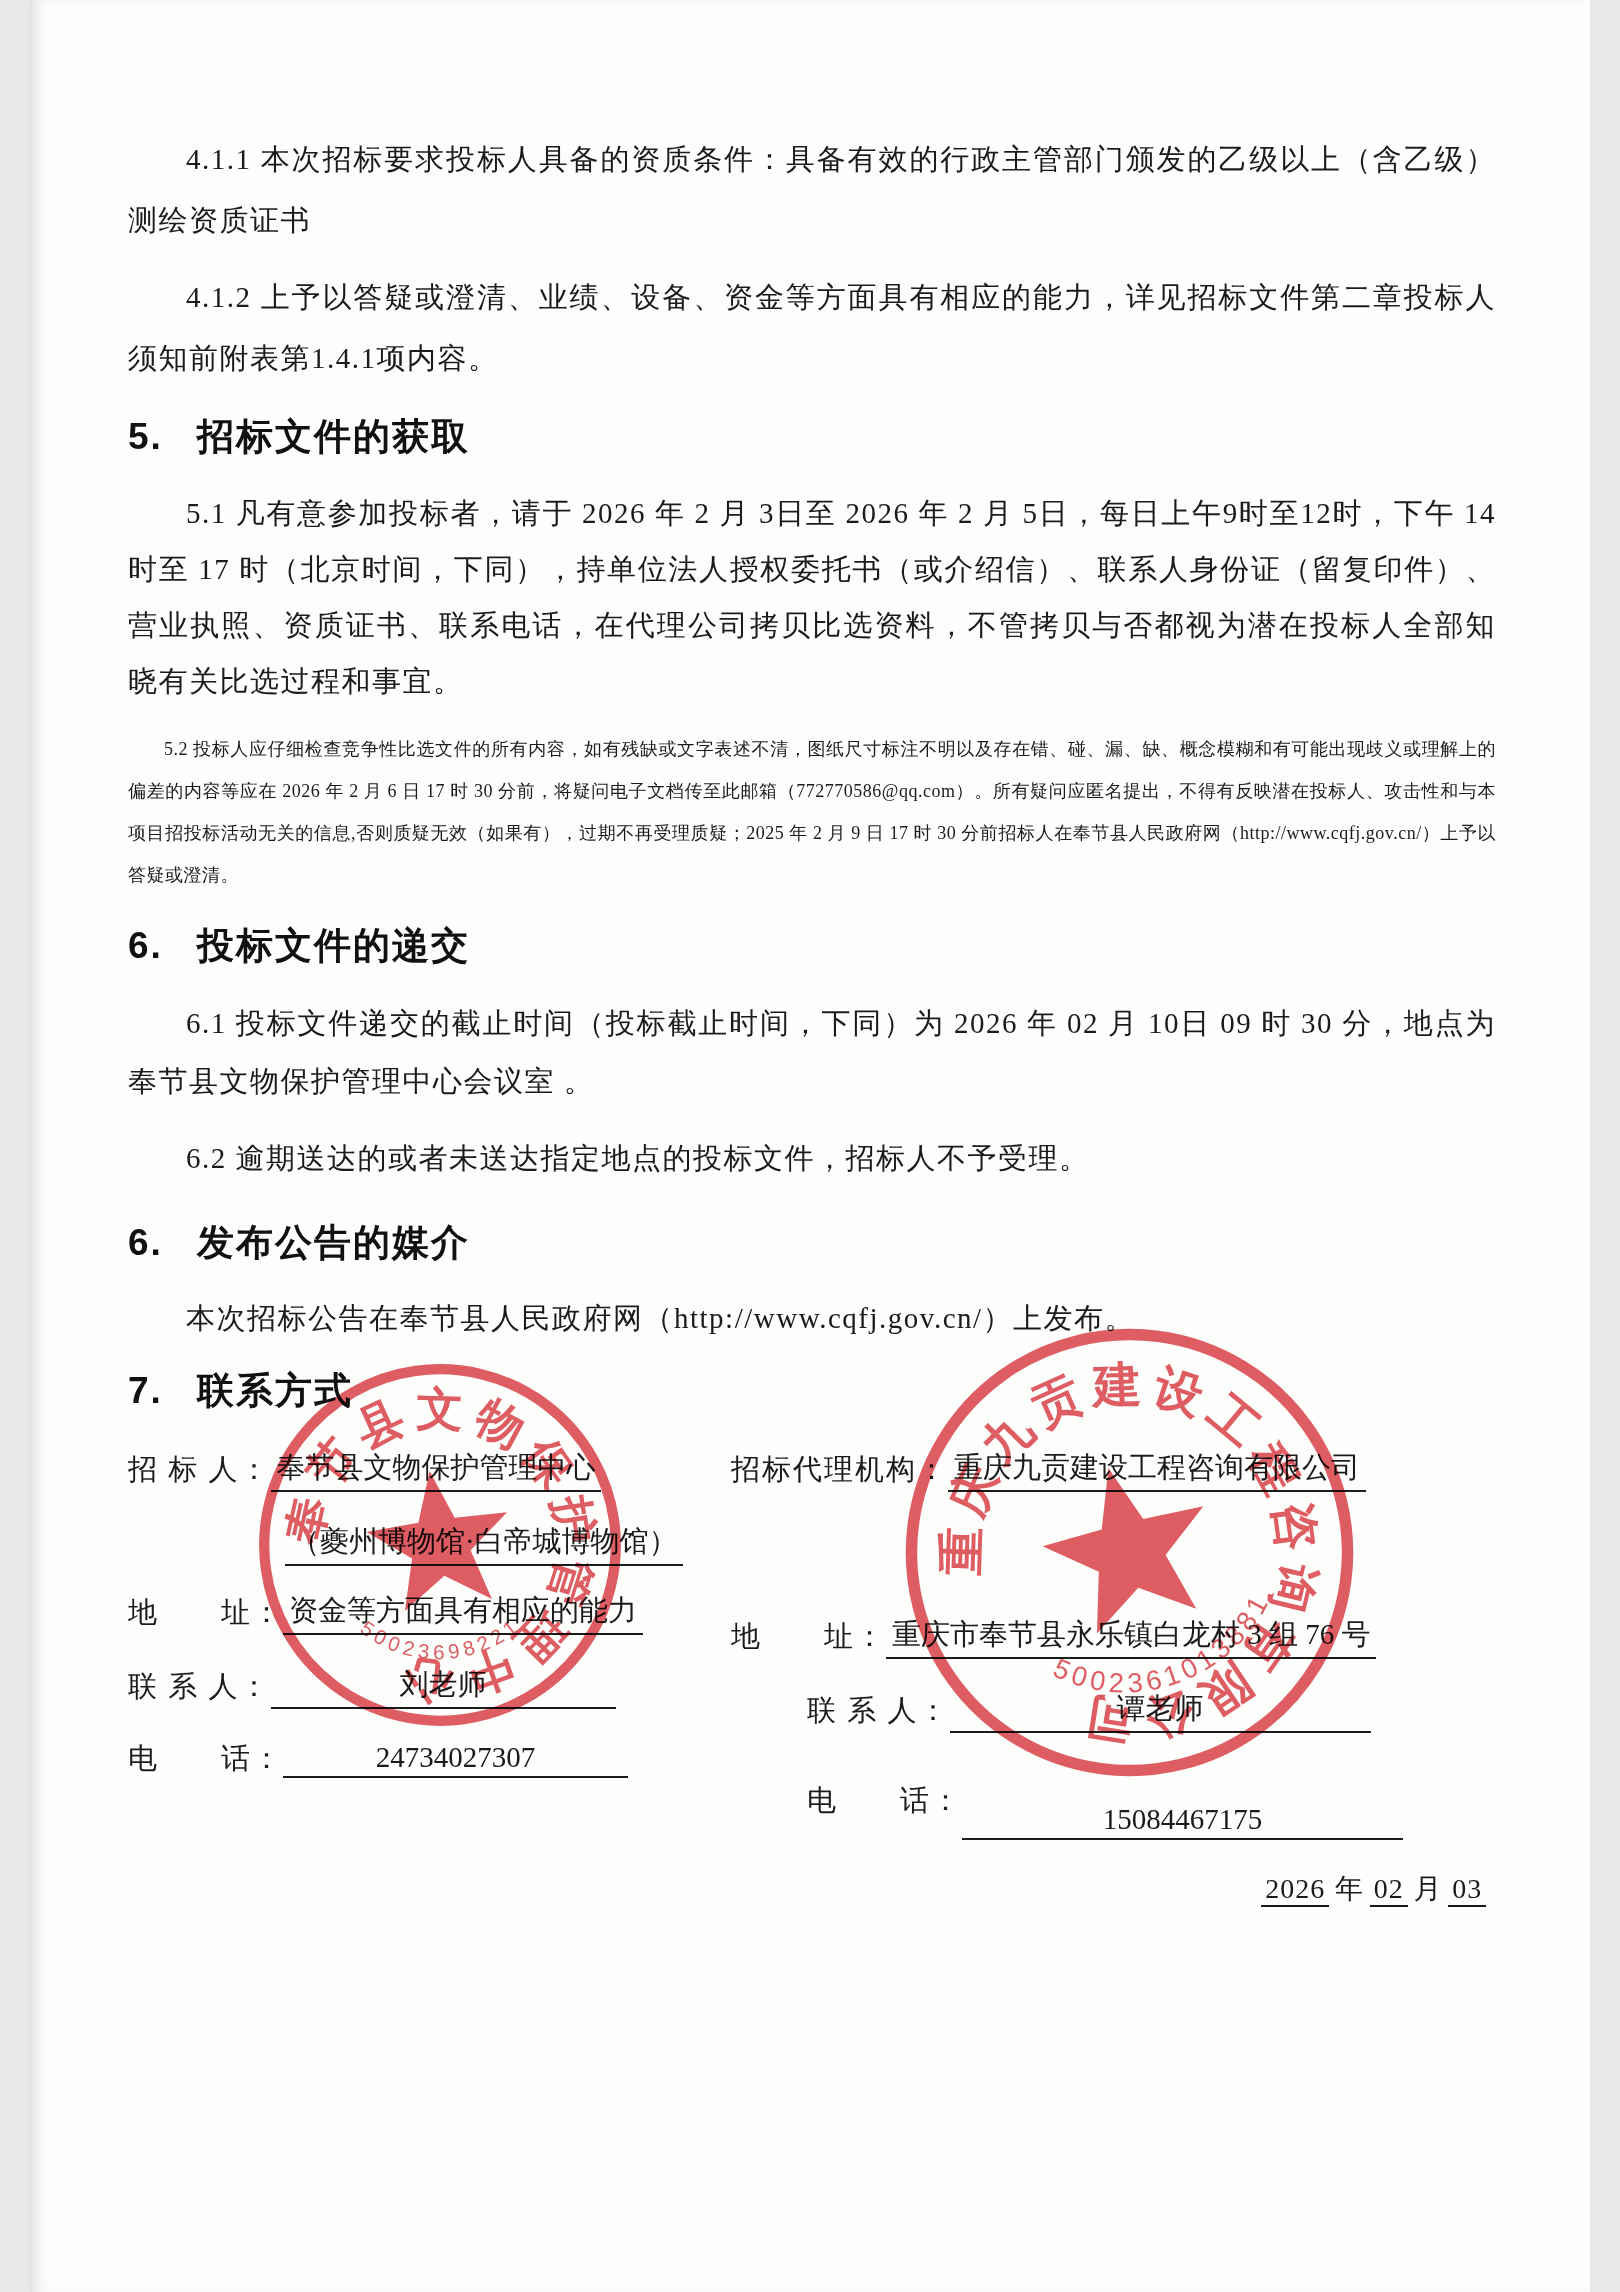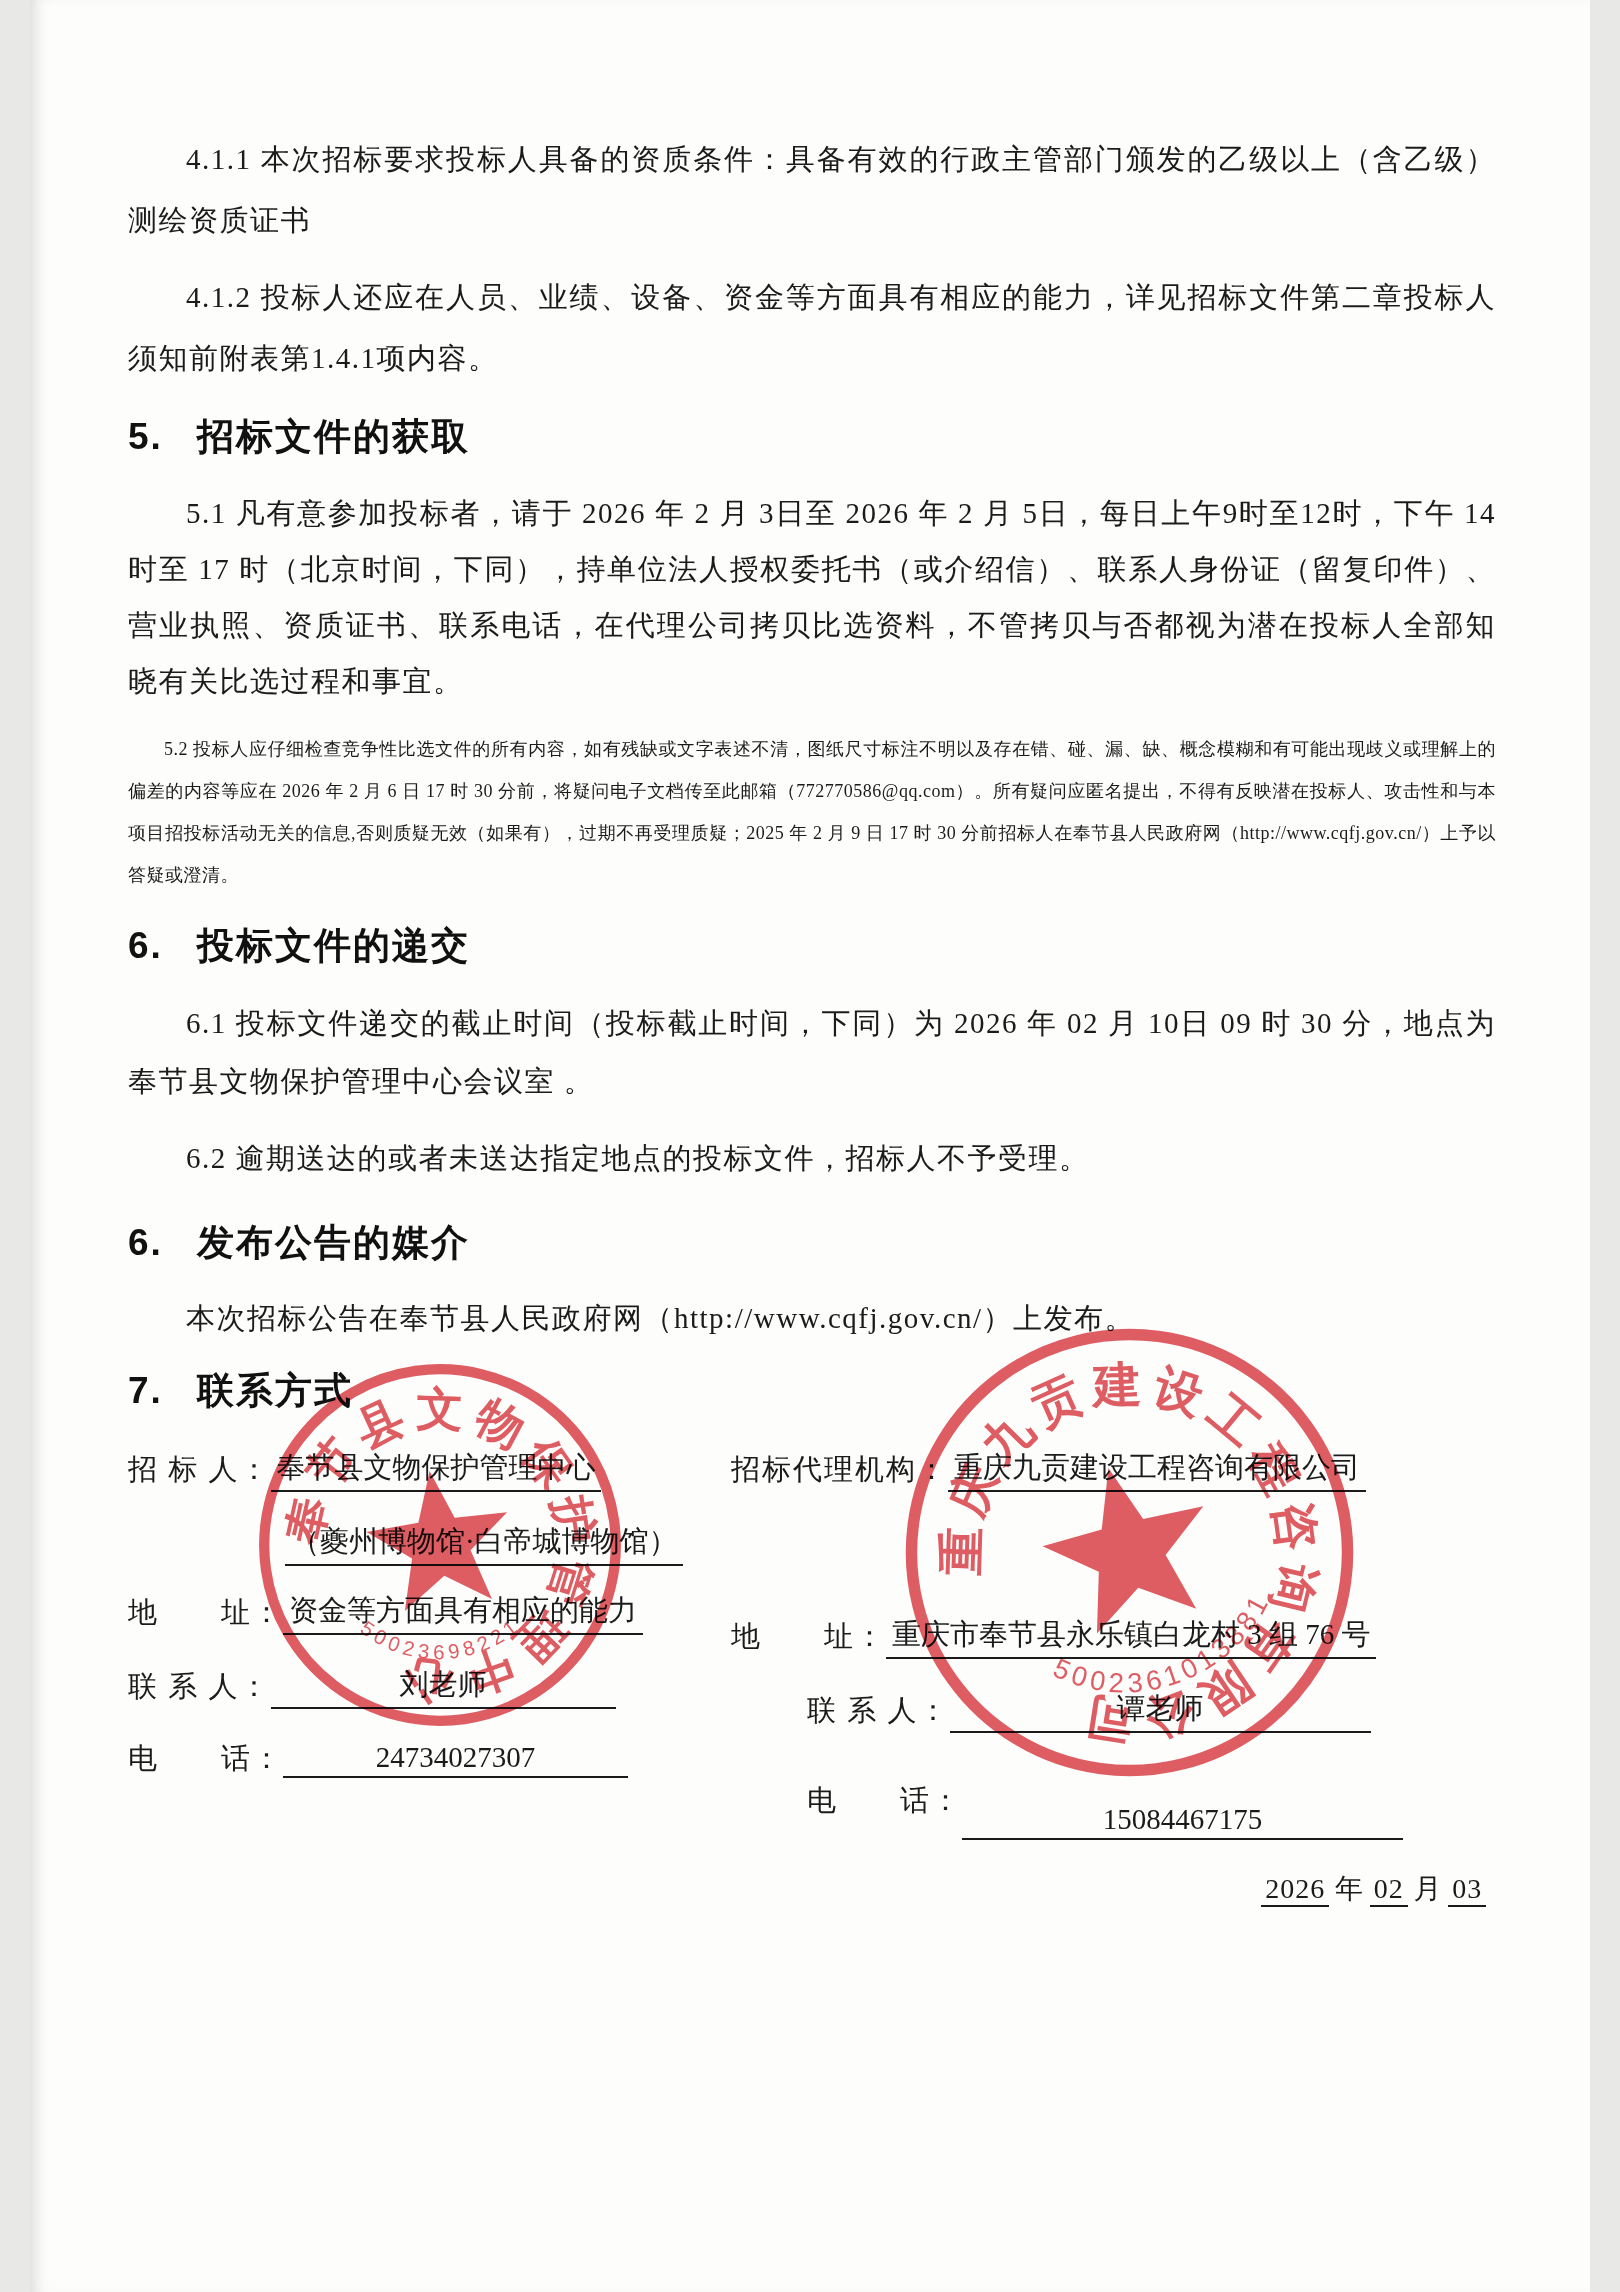--- a/index.html
+++ b/index.html
@@ -44,21 +44,21 @@
   .stamp-left{left:125px;top:-90px;width:374px;height:374px;transform:rotate(-8deg);}
   .stamp-right{left:772px;top:-125px;width:459px;height:459px;transform:rotate(-14deg);}
 </style>
 </head>
 <body>
 
 <div class="page">
 
   <p class="para">4.1.1 本次招标要求投标人具备的资质条件：具备有效的行政主管部门颁发的乙级以上（含乙级）测绘资质证书</p>
 
-  <p class="para para-412">4.1.2 投标人还应在人员、业绩、设备、资金等方面具有相应的能力，详见招标文件第二章投标人须知前附表第1.4.1项内容。</p>
+  <p class="para para-412">4.1.2 上予以答疑或澄清、业绩、设备、资金等方面具有相应的能力，详见招标文件第二章投标人须知前附表第1.4.1项内容。</p>
 
   <h2 class="heading h5">
     <span class="num">5.</span>
     <span>招标文件的获取</span>
   </h2>
 
   <p class="para para-51">5.1  凡有意参加投标者，请于 2026 年 2 月 3日至 2026 年 2 月 5日，每日上午9时至12时，下午 14 时至 17 时（北京时间，下同），持单位法人授权委托书（或介绍信）、联系人身份证（留复印件）、营业执照、资质证书、联系电话，在代理公司拷贝比选资料，不管拷贝与否都视为潜在投标人全部知晓有关比选过程和事宜。</p>
 
   <p class="para para-52">5.2 投标人应仔细检查竞争性比选文件的所有内容，如有残缺或文字表述不清，图纸尺寸标注不明以及存在错、碰、漏、缺、概念模糊和有可能出现歧义或理解上的偏差的内容等应在 2026 年 2 月 6 日 17 时 30 分前，将疑问电子文档传至此邮箱（772770586@qq.com）。所有疑问应匿名提出，不得有反映潜在投标人、攻击性和与本项目招投标活动无关的信息,否则质疑无效（如果有），过期不再受理质疑；2025 年 2 月 9 日 17 时 30 分前招标人在奉节县人民政府网（http://www.cqfj.gov.cn/）上予以答疑或澄清。</p>
 

